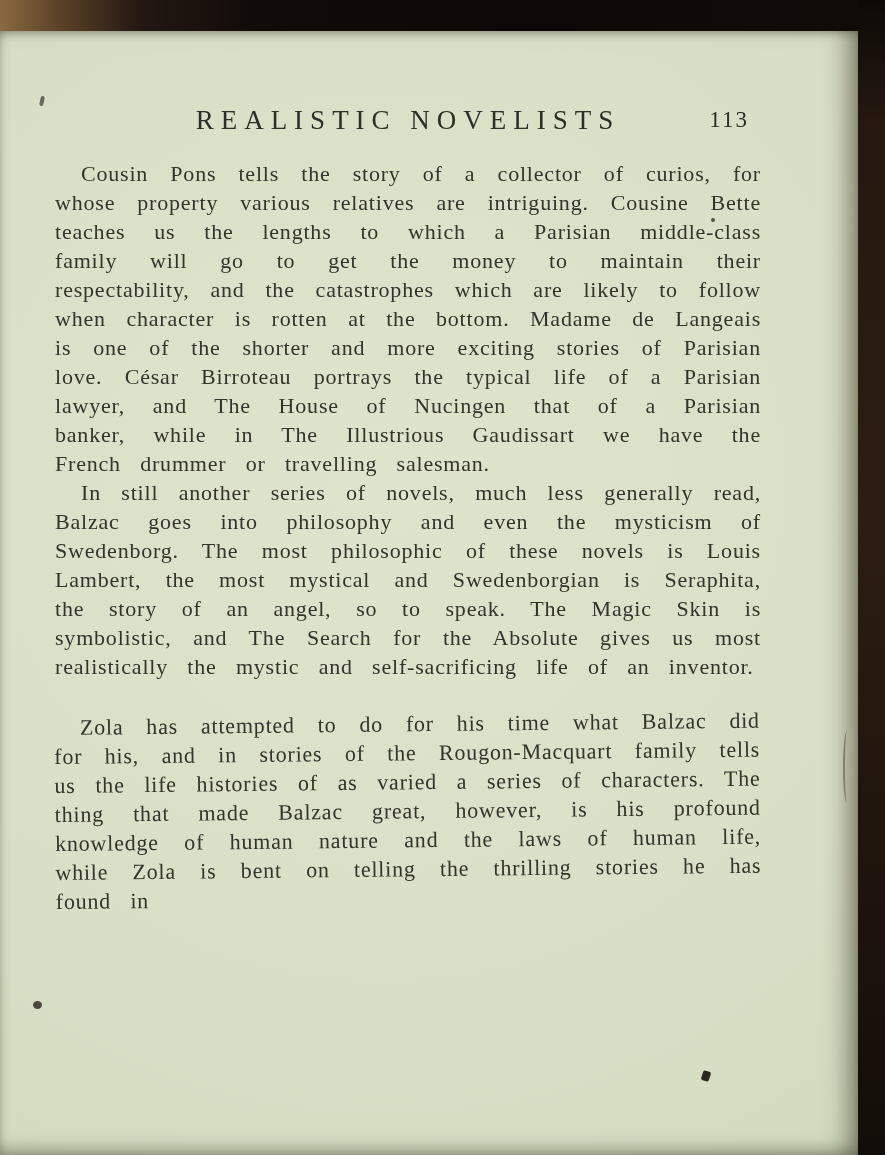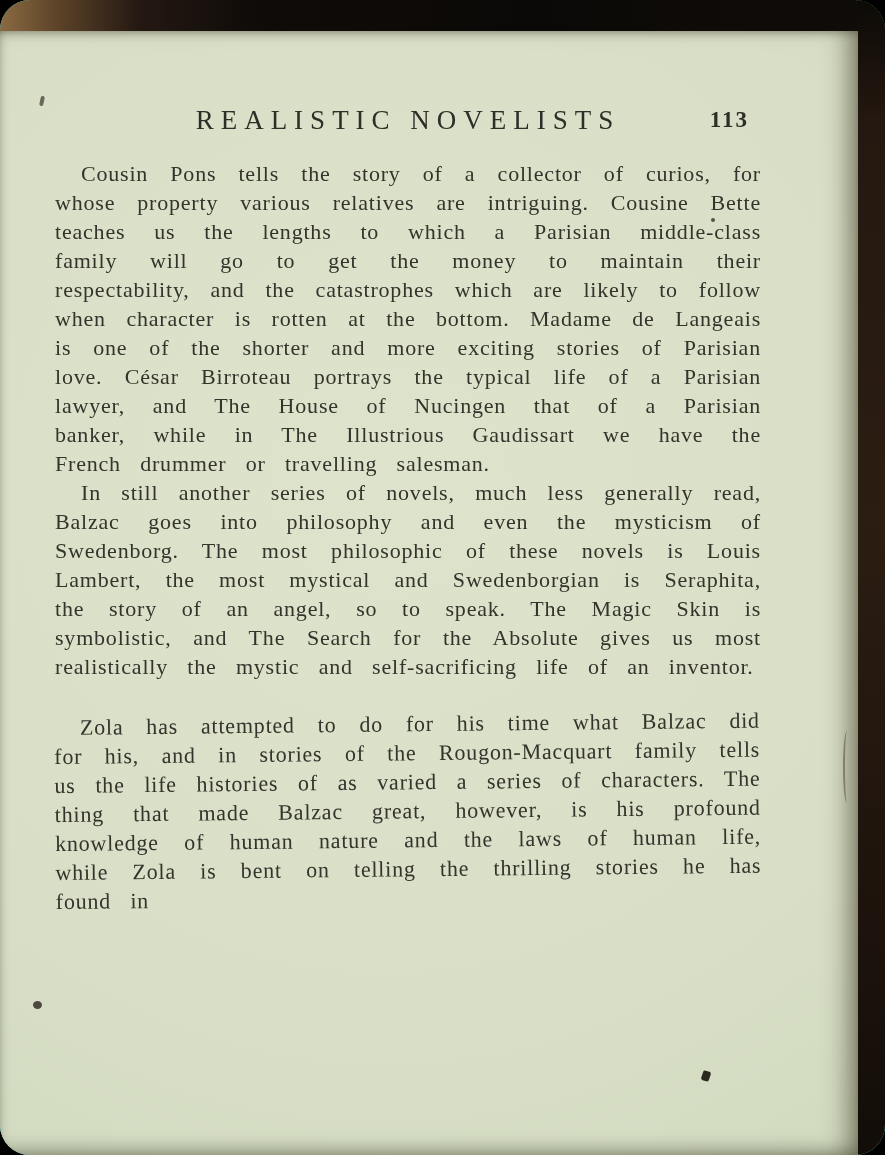--- a/index.html
+++ b/index.html
@@ -1,20 +1,19 @@
 <!DOCTYPE html>
 <html><head>
 <meta charset="utf-8">
 <style>
   html,body{margin:0;padding:0;background:#000;}
   .scan{
     position:relative;width:885px;height:1155px;overflow:hidden;
     background:#5eead4;
     font-family:"Liberation Serif","DejaVu Serif",serif;
-    border-radius:30px;
   }
   .top-edge{
     position:absolute;top:0;left:0;width:100%;height:31px;
     background:linear-gradient(90deg,#8a6a42 0px,#5a4228 60px,#241812 140px,#0f0b08 260px,#0b0907 60%,#100c08 100%);
   }
   .right-edge{
     position:absolute;top:0;right:0;width:27px;height:100%;
     background:linear-gradient(180deg,#0d0a06 0px,#241810 120px,#2b1d12 45%,#1d130c 80%,#120d08 100%);
   }
   .page{
@@ -27,21 +26,21 @@
       inset 4px 0 8px -4px rgba(120,120,95,.35);
   }
   .header{position:relative;margin:74px 0 0 55px;width:706px;height:36px;}
   .title{
     display:block;text-align:center;
     font-size:27px;letter-spacing:7px;color:#2e2d27;
     white-space:nowrap;
   }
   .pagenum{
     position:absolute;right:12px;top:2px;
-    font-size:23px;font-weight:bold;letter-spacing:2px;color:#2e2d27;
+    font-size:23px;font-weight:normal;letter-spacing:2px;color:#2e2d27;
   }
   .body-text{
     margin:18px 0 0 55px;width:706px;
     color:#34332c;font-size:22px;line-height:29px;
     text-align:justify;
   }
   p.para{margin:0;word-spacing:13px;letter-spacing:0.8px;}
   p.indent{text-indent:26px;}
   p.gap{margin-top:32px;}
   p.tilt{transform:rotate(-0.6deg);transform-origin:0 60%;}

